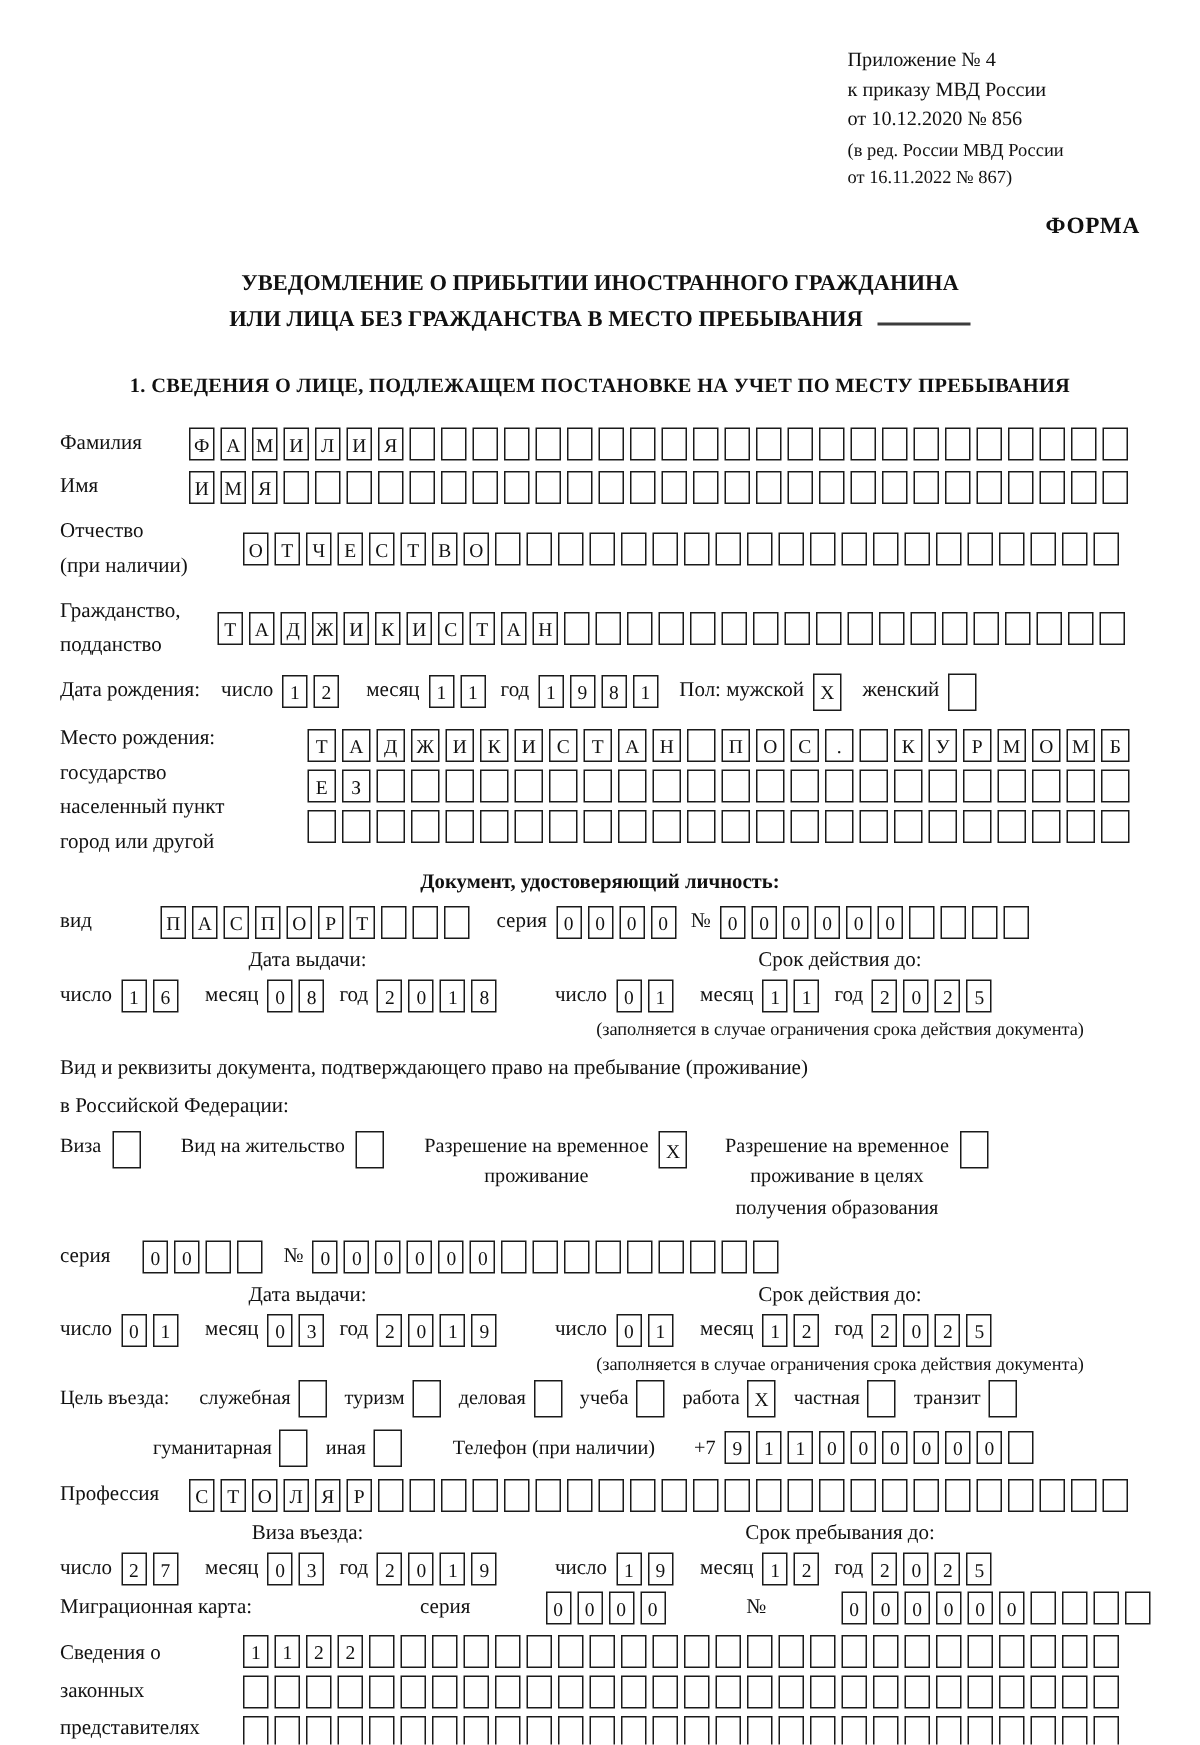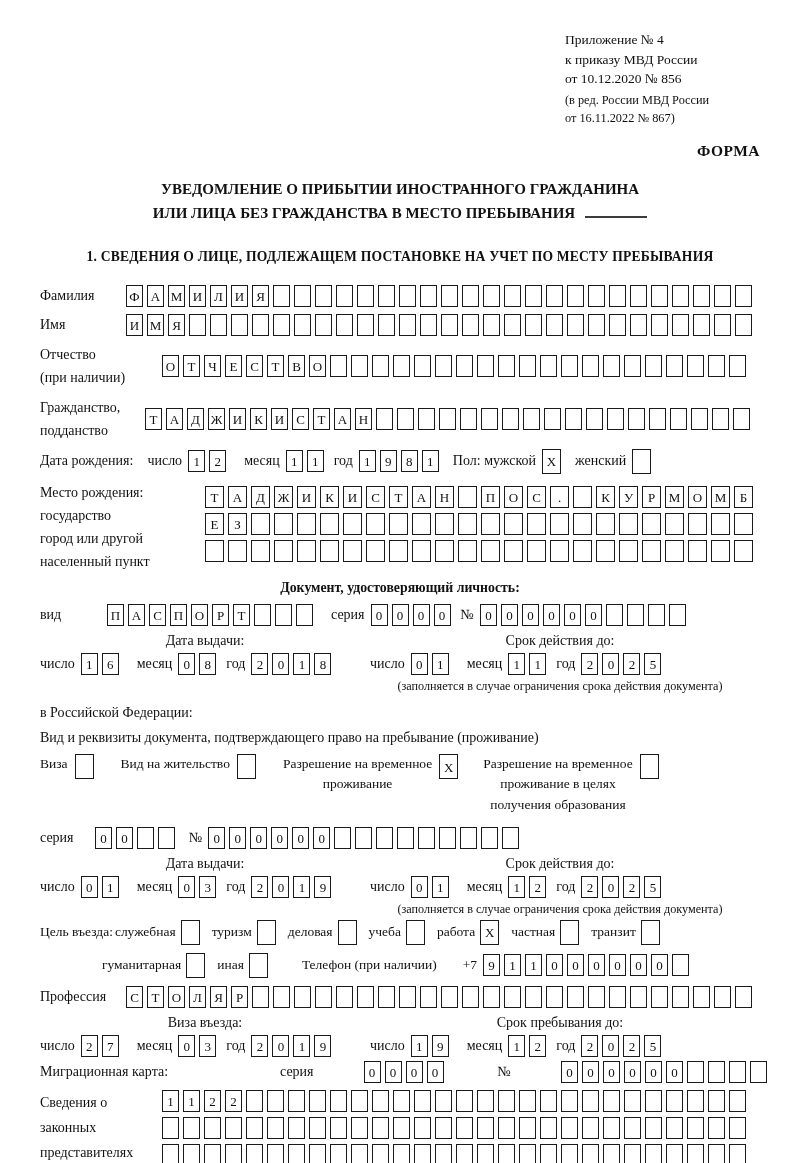--- a/index.html
+++ b/index.html
@@ -38,21 +38,21 @@
     font-size:13px; line-height:1; padding-top:1px; background:#fff;
   }
   .wide .cell { width:19px; }
   .cb .cell { width:19px; height:25px; }
 
   .rows3 .cells { margin-bottom:5px; }
 
   .center-bold { text-align:center; font-weight:bold; font-size:13.8px; margin:4px 0 8px; }
 
   .gap10 { margin-left:10px; } .gap14 { margin-left:14px; } .gap6 { margin-left:6px; }
-  .mr6 { margin-right:2px; }
+  .mr6 { margin-right:20px; }
 
   .datecols { display:flex; margin-bottom:3px; }
   .dc-left  { width:330px; flex:none; }
   .dc-right { width:380px; flex:none; }
   .dc-head  { text-align:center; margin-bottom:4px; }
   .dateline { display:flex; align-items:center; }
   .dw { margin-right:6px; }
   .dgap { margin-left:14px; }
   .note { font-size:12.2px; margin-top:4px; text-align:center; white-space:nowrap; }
 
@@ -270,22 +270,22 @@
       <span class="dw gap10">женский</span>
       <span class="cells cb">
           <span class="cell"></span>
         </span>
     </div>
 
     <div class="frow frow--top">
       <span class="lbl w165 stack">
         <div>Место рождения:</div>
         <div>государство</div>
+        <div>населенный пункт</div>
         <div>город или другой</div>
-        <div>населенный пункт</div>
       </span>
       <span class="rows3">
         <span class="cells wide">
             <span class="cell">Т</span>
             <span class="cell">А</span>
             <span class="cell">Д</span>
             <span class="cell">Ж</span>
             <span class="cell">И</span>
             <span class="cell">К</span>
             <span class="cell">И</span>
@@ -442,22 +442,22 @@
               <span class="cell">0</span>
               <span class="cell">2</span>
               <span class="cell">5</span>
             </span>
         </div>
         <div class="note">(заполняется в случае ограничения срока действия документа)</div>
       </div>
     </div>
 
     <div class="intro">
+      <div>Вид и реквизиты документа, подтверждающего право на пребывание (проживание)</div>
       <div>в Российской Федерации:</div>
-      <div>Вид и реквизиты документа, подтверждающего право на пребывание (проживание)</div>
     </div>
 
     <div class="permits">
       <span class="grp">
         <span class="ckstack">Виза</span>
         <span class="cells cb">
             <span class="cell"></span>
           </span>
       </span>
       <span class="grp" style="margin-left:14px;">

